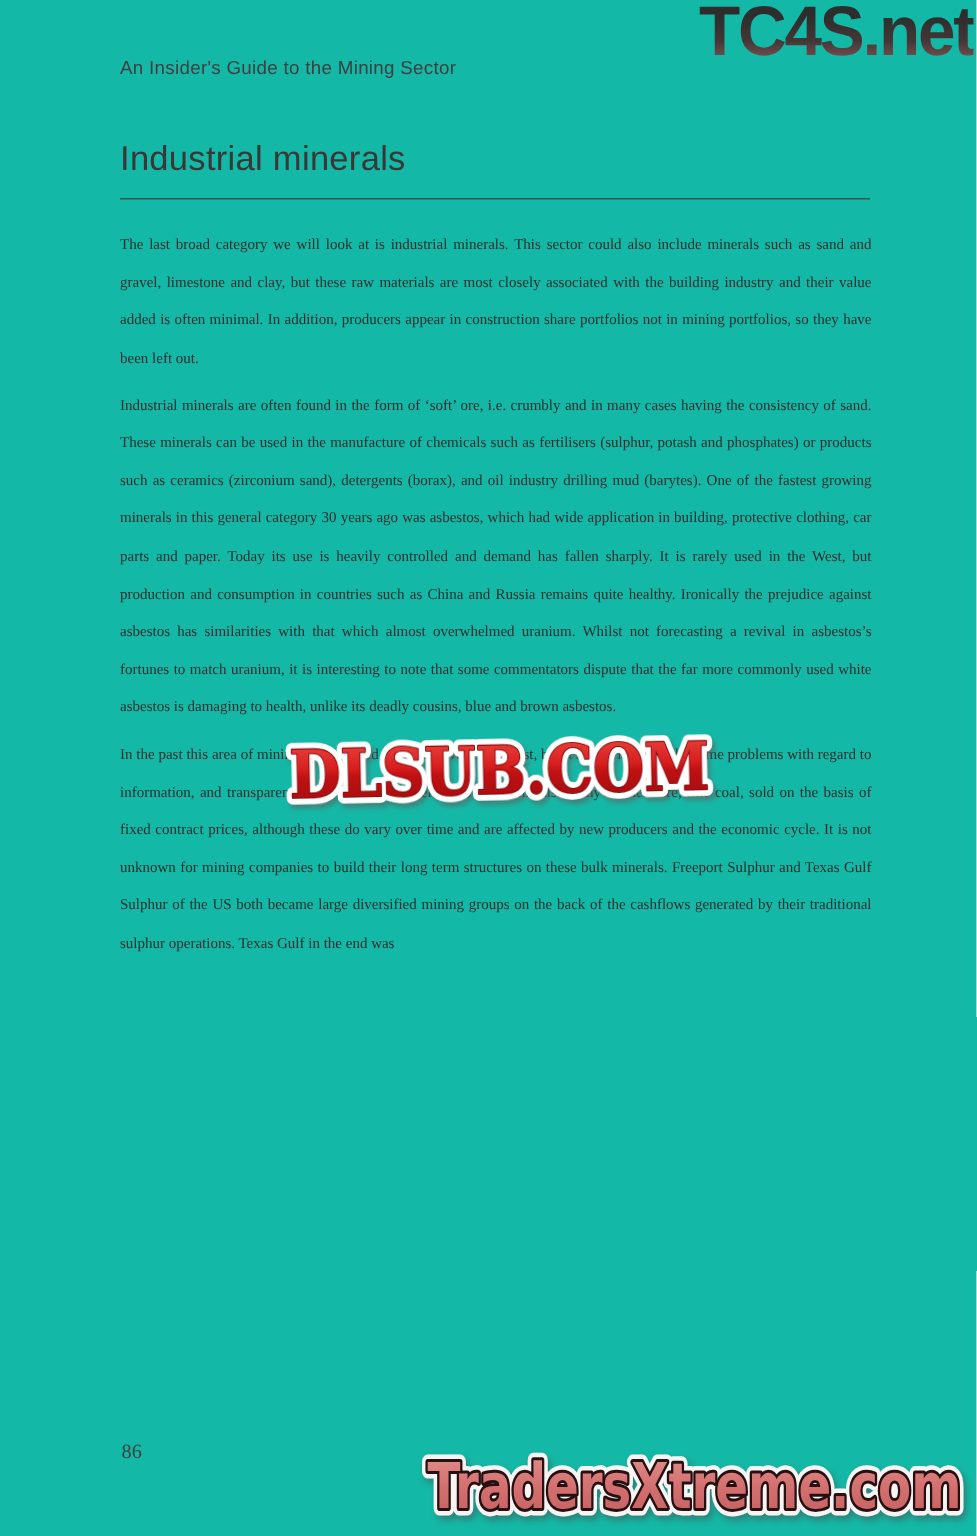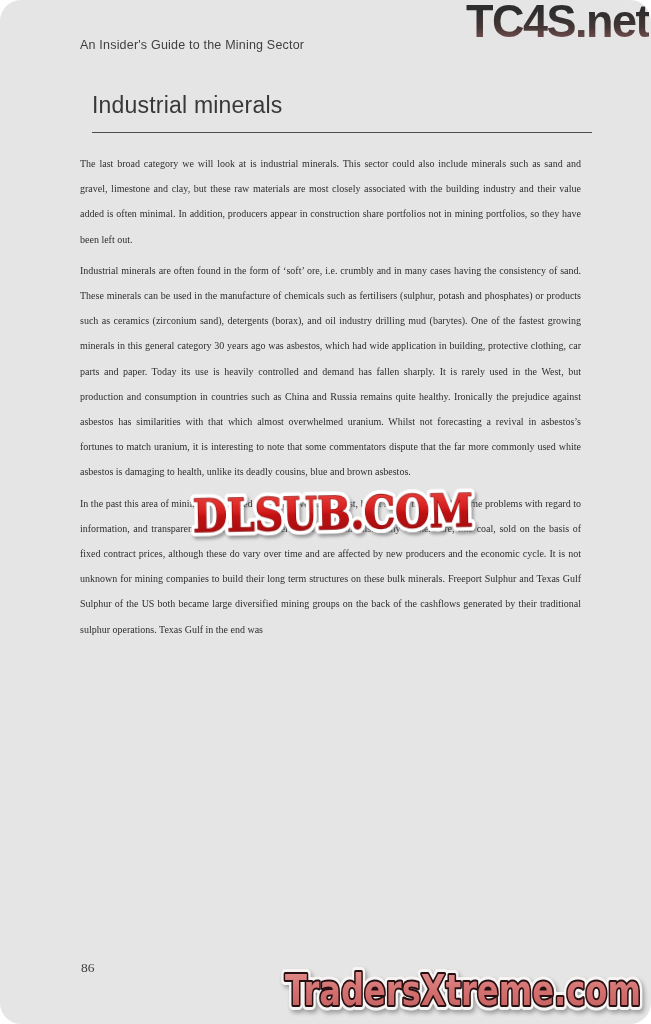--- a/index.html
+++ b/index.html
@@ -1,23 +1,22 @@
 <!DOCTYPE html>
 <html><head>
 <meta charset="utf-8">
 <style>
   html, body { margin: 0; padding: 0; background: #ffffff; }
   .page {
     position: relative;
     width: 651px;
     height: 1024px;
-    background: #e5e5e5;
+    background: #14b8a6;
     overflow: hidden;
     font-family: "Liberation Serif", serif;
-    border-radius: 21px;
   }
 
   
   .running-head {
     position: absolute;
     left: 80px;
     top: 38px;
     font-family: "Liberation Sans", sans-serif;
     font-size: 12.5px;
     letter-spacing: 0.2px;
@@ -37,21 +36,21 @@
     background: linear-gradient(180deg, #2d2d2d 30%, #443636 62%, #6f4c4c 82%, #936262 100%);
     -webkit-background-clip: text;
     background-clip: text;
     color: transparent;
     transform: scaleY(1.04);
   }
 
   
   .chapter-title {
     position: absolute;
-    left: 92px;
+    left: 80px;
     top: 92px;
     width: 500px;
     margin: 0;
     padding-bottom: 13px;
     border-bottom: 1.5px solid #4d4d4d;
     font-family: "Liberation Sans", sans-serif;
     font-weight: 400;
     font-size: 23px;
     letter-spacing: 0.2px;
     color: #383838;

